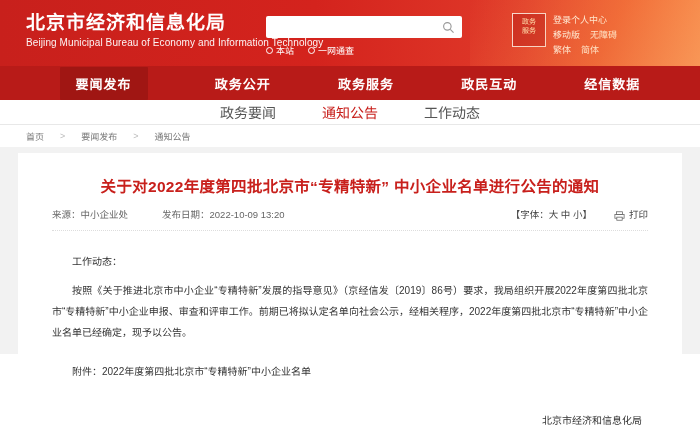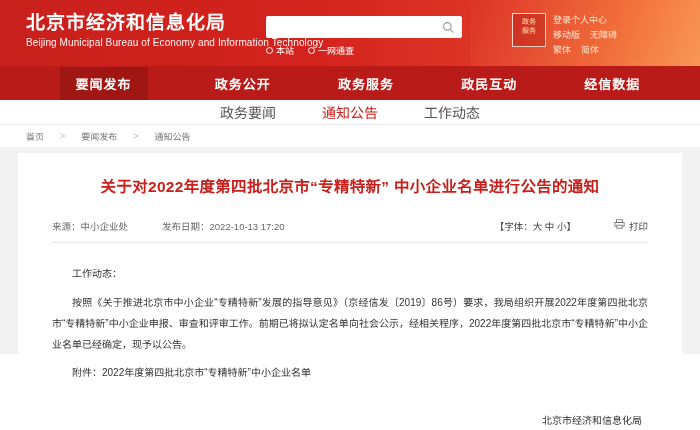--- a/index.html
+++ b/index.html
@@ -200,50 +200,50 @@
   }
   .title {
     font-size: 15.5px;
     font-weight: bold;
     color: #c8201c;
     text-align: center;
     line-height: 24px;
     letter-spacing: 0.3px;
   }
   .meta {
-    margin-top: 20px;
+    margin-top: 8px;
     display: flex;
     align-items: center;
     font-size: 9.5px;
     color: #666;
     border-bottom: 1px dotted #ddd;
     padding-bottom: 9px;
   }
   .meta .source { margin-right: 34px; }
   .meta .date { }
   .meta .right {
     margin-left: auto;
     display: flex;
     align-items: center;
-    gap: 38px;
+    gap: 22px;
   }
   .fontsize { color: #444; }
-  .print { display: flex; align-items: flex-start; gap: 4px; color: #444; }
+  .print { display: flex; align-items: flex-end; gap: 4px; color: #444; }
   .printer-icon { width: 11px; height: 10px; display: inline-block; }
 
   .body-text {
     margin-top: 20px;
     font-size: 10px;
     line-height: 21px;
     color: #333;
   }
   .p-indent { text-indent: 2em; }
   .p1 { }
   .p2 { margin-top: 8px; text-align: justify; }
-  .p3 { margin-top: 7px; }
+  .p3 { margin-top: 18px; }
 
   .signoff {
     position: absolute;
     right: 40px;
     bottom: 48px;
     font-size: 10px;
     color: #333;
   }
 </style>
 </head>
@@ -323,21 +323,21 @@
   </div>
 
   <div class="article">
     <div class="title">关于对2022年度第四批北京市“专精特新” 中小企业名单进行公告的通知</div>
 
     <div class="meta">
       <span class="source">
         <span>来源：</span><span>中小企业处</span>
       </span>
       <span class="date">
-        <span>发布日期：</span><span>2022-10-13 17:20</span>
+        <span>发布日期：</span><span>2022-10-09 13:20</span>
       </span>
       <span class="right">
         <span class="fontsize">【字体：大 中 小】</span>
         <span class="print">
           <span class="printer-icon">
             <svg width="11" height="10" viewBox="0 0 14 13">
               <rect x="3" y="1" width="8" height="3.4" fill="none" stroke="#666" stroke-width="1"></rect>
               <rect x="1" y="4.4" width="12" height="5" fill="none" stroke="#666" stroke-width="1"></rect>
               <rect x="3.5" y="8" width="7" height="4" fill="#fff" stroke="#666" stroke-width="1"></rect>
             </svg>

